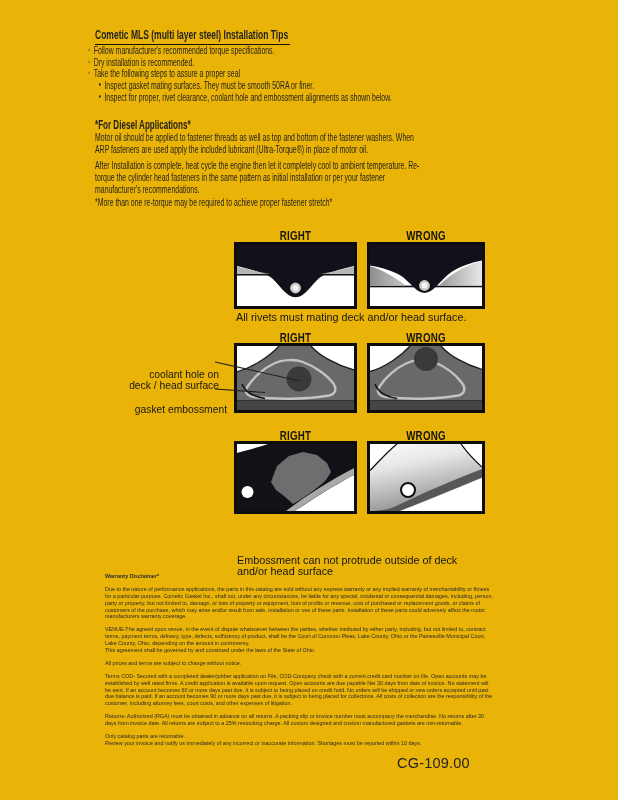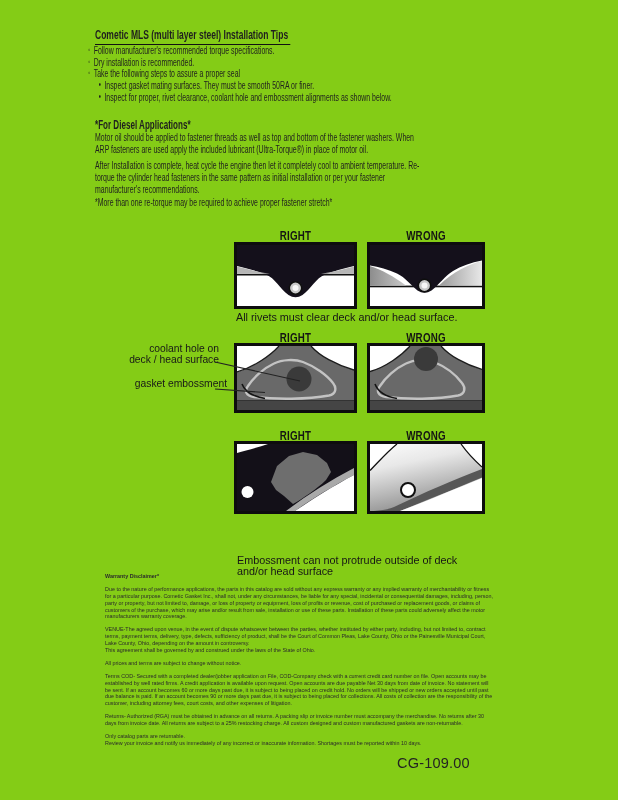--- a/index.html
+++ b/index.html
@@ -1,34 +1,34 @@
 <!DOCTYPE html>
 <html><head>
 <meta charset="utf-8">
 <style>
   html,body{margin:0;padding:0;background:#ffffff;}
-  .page{position:relative;width:618px;height:800px;background:#84cc16;overflow:hidden;
+  .page{position:relative;width:618px;height:800px;background:#eab308;overflow:hidden;
         font-family:"Liberation Sans","DejaVu Sans",sans-serif;color:#1f1f1f;}
   .abs{position:absolute;}
   
   .cond{transform:scaleX(0.63);transform-origin:0 0;}
   .title{font-size:13.5px;font-weight:bold;white-space:nowrap;}
   .title .u{display:inline-block;border-bottom:1.5px solid #111;padding:0 3px 2px 0;}
   .body-text{font-size:11px;line-height:11.8px;width:520px;}
   .h2{font-size:12.8px;font-weight:bold;white-space:nowrap;}
   ul.tips{list-style:none;margin:0;padding:0;font-size:11px;line-height:11.7px;width:540px;}
   ul.tips li{position:relative;padding-left:9px;}
   li.t-main::before{content:"◦";position:absolute;left:0;top:-1px;font-size:10px;}
   li.t-sub{margin-left:17px;}
   li.t-sub::before{content:"•";position:absolute;left:0;top:-1px;font-size:10px;}
   .fig-label{font-size:12.5px;font-weight:bold;text-align:center;transform:scaleX(0.78);letter-spacing:.3px;color:#141414;}
   .caption{font-size:10.8px;color:#161616;white-space:pre-line;line-height:11.4px;}
   .panel{border:3px solid #0d0d0d;background:#fff;box-sizing:border-box;}
   .panel svg{display:block;}
-  .callout{font-size:10.3px;line-height:10.8px;text-align:right;white-space:pre-line;color:#181818;width:119px;}
+  .callout{font-size:10.3px;line-height:10.8px;text-align:right;white-space:pre-line;color:#181818;width:119px;margin-top:26px;}
   .legal{width:390px;font-size:5.4px;line-height:6.75px;color:#2b2b2b;}
   .legal p{margin:0 0 6.4px 0;white-space:pre-line;}
   .legal .lg-h{font-weight:bold;margin-bottom:6.6px;}
   .doccode{font-size:14.5px;color:#232323;letter-spacing:.2px;}
   .overlay{pointer-events:none;z-index:5;}
 </style>
 </head>
 <body>
 
 <div class="page">
@@ -76,21 +76,21 @@
         </linearGradient>
       </defs>
       <rect x="0" y="40.6" width="112" height="1.7" fill="#111"></rect>
       <path d="M0,21 C11,24.5 24,31.5 36,40.6 L0,40.6 Z" fill="url(#f1gL)"></path>
       <path d="M112,16 C99,19 83,26.5 69,40.6 L112,40.6 Z" fill="url(#f1gR)"></path>
       <path d="M0,0 H112 V15.5 C101,17.5 91,21 83,26 C75,31 69,39.5 61.5,45.5 Q54.5,50 47.5,45.5 C40.5,40 35.5,32.5 27,28.5 C18,24.5 9,22 0,20.5 Z" fill="#14101b"></path>
       <circle cx="54.5" cy="40.5" r="6.2" fill="#c9c9c9" stroke="#0e0e0e" stroke-width="1.5"></circle>
       <circle cx="54.5" cy="40.5" r="3" fill="#f7f7f7"></circle>
     </svg>
   </div>
-  <div class="abs caption" style="left:236px;top:312px;">All rivets must clear deck and/or head surface.</div>
+  <div class="abs caption" style="left:236px;top:312px;">All rivets must mating deck and/or head surface.</div>
 
   <div class="abs fig-label" style="left:234px;top:331px;width:123px;">RIGHT</div>
   <div class="abs fig-label" style="left:367px;top:331px;width:118px;">WRONG</div>
 
   <div class="abs callout" style="left:100px;top:344px;">coolant hole on
 deck / head surface</div>
   <div class="abs callout" style="left:108px;top:379px;">gasket embossment</div>
 
   <div class="abs panel" style="left:234px;top:343px;width:123px;height:70px;">
     <svg width="117" height="64" viewBox="0 0 117 64">

